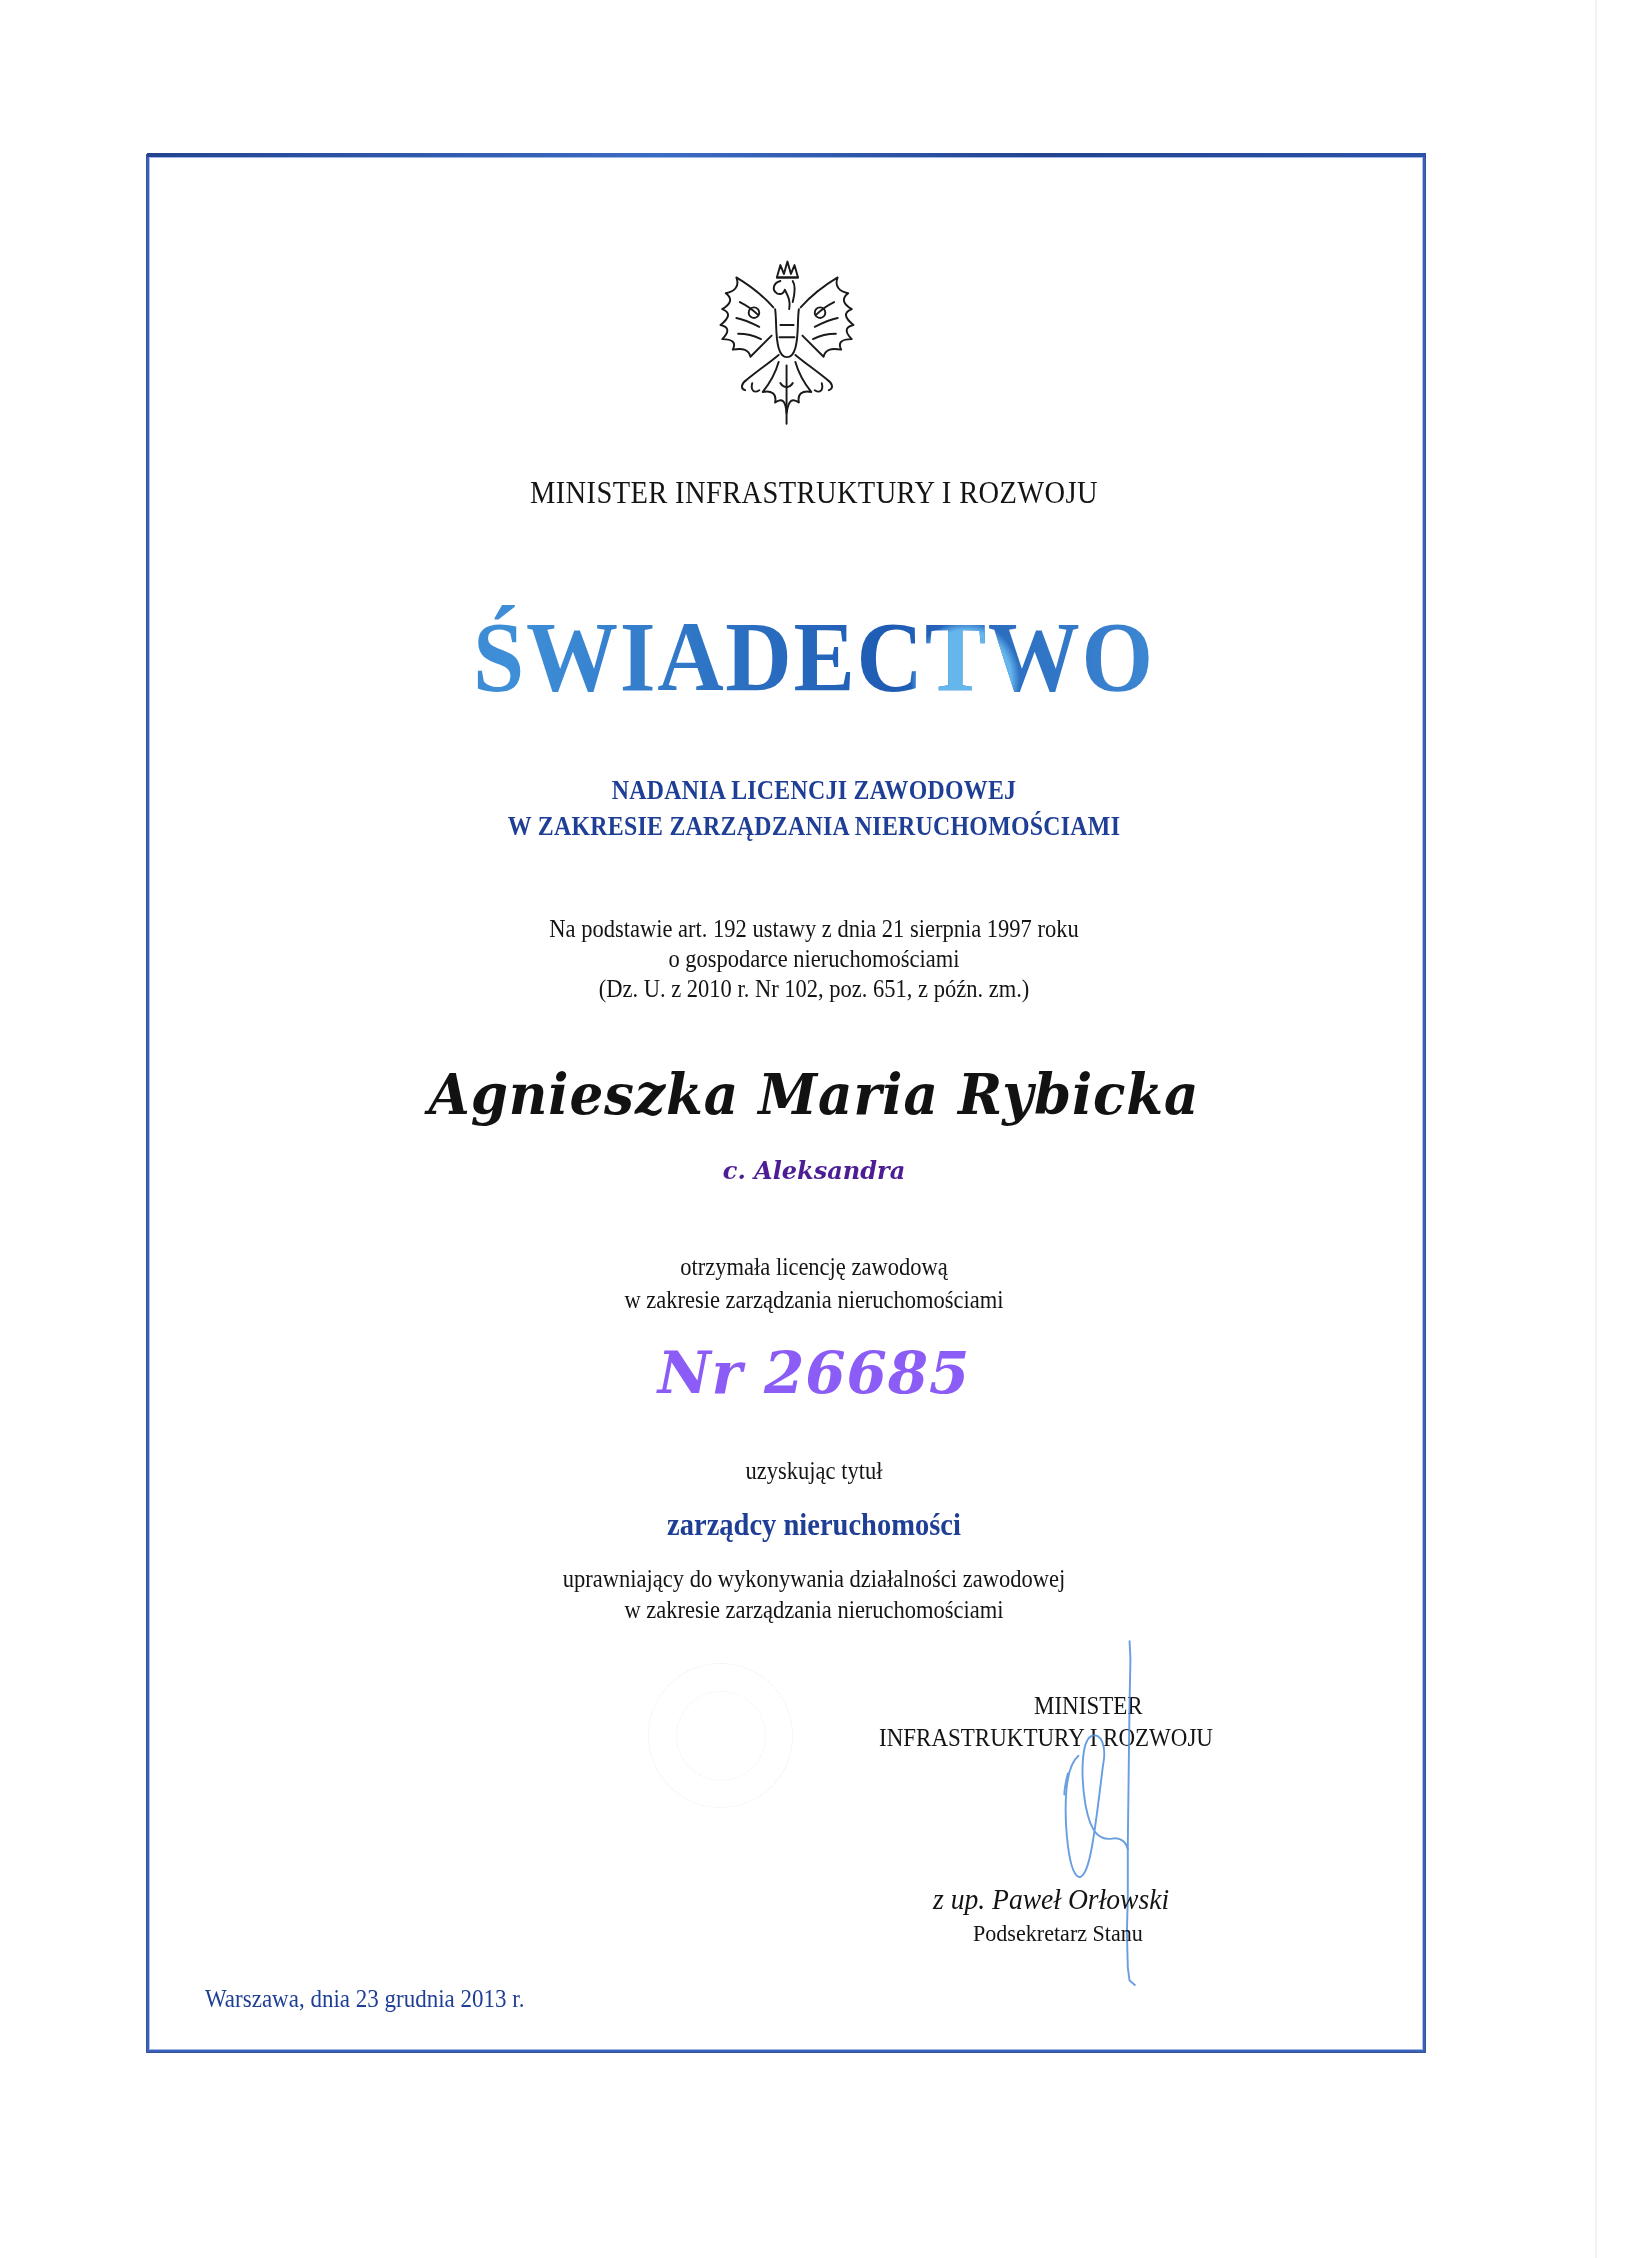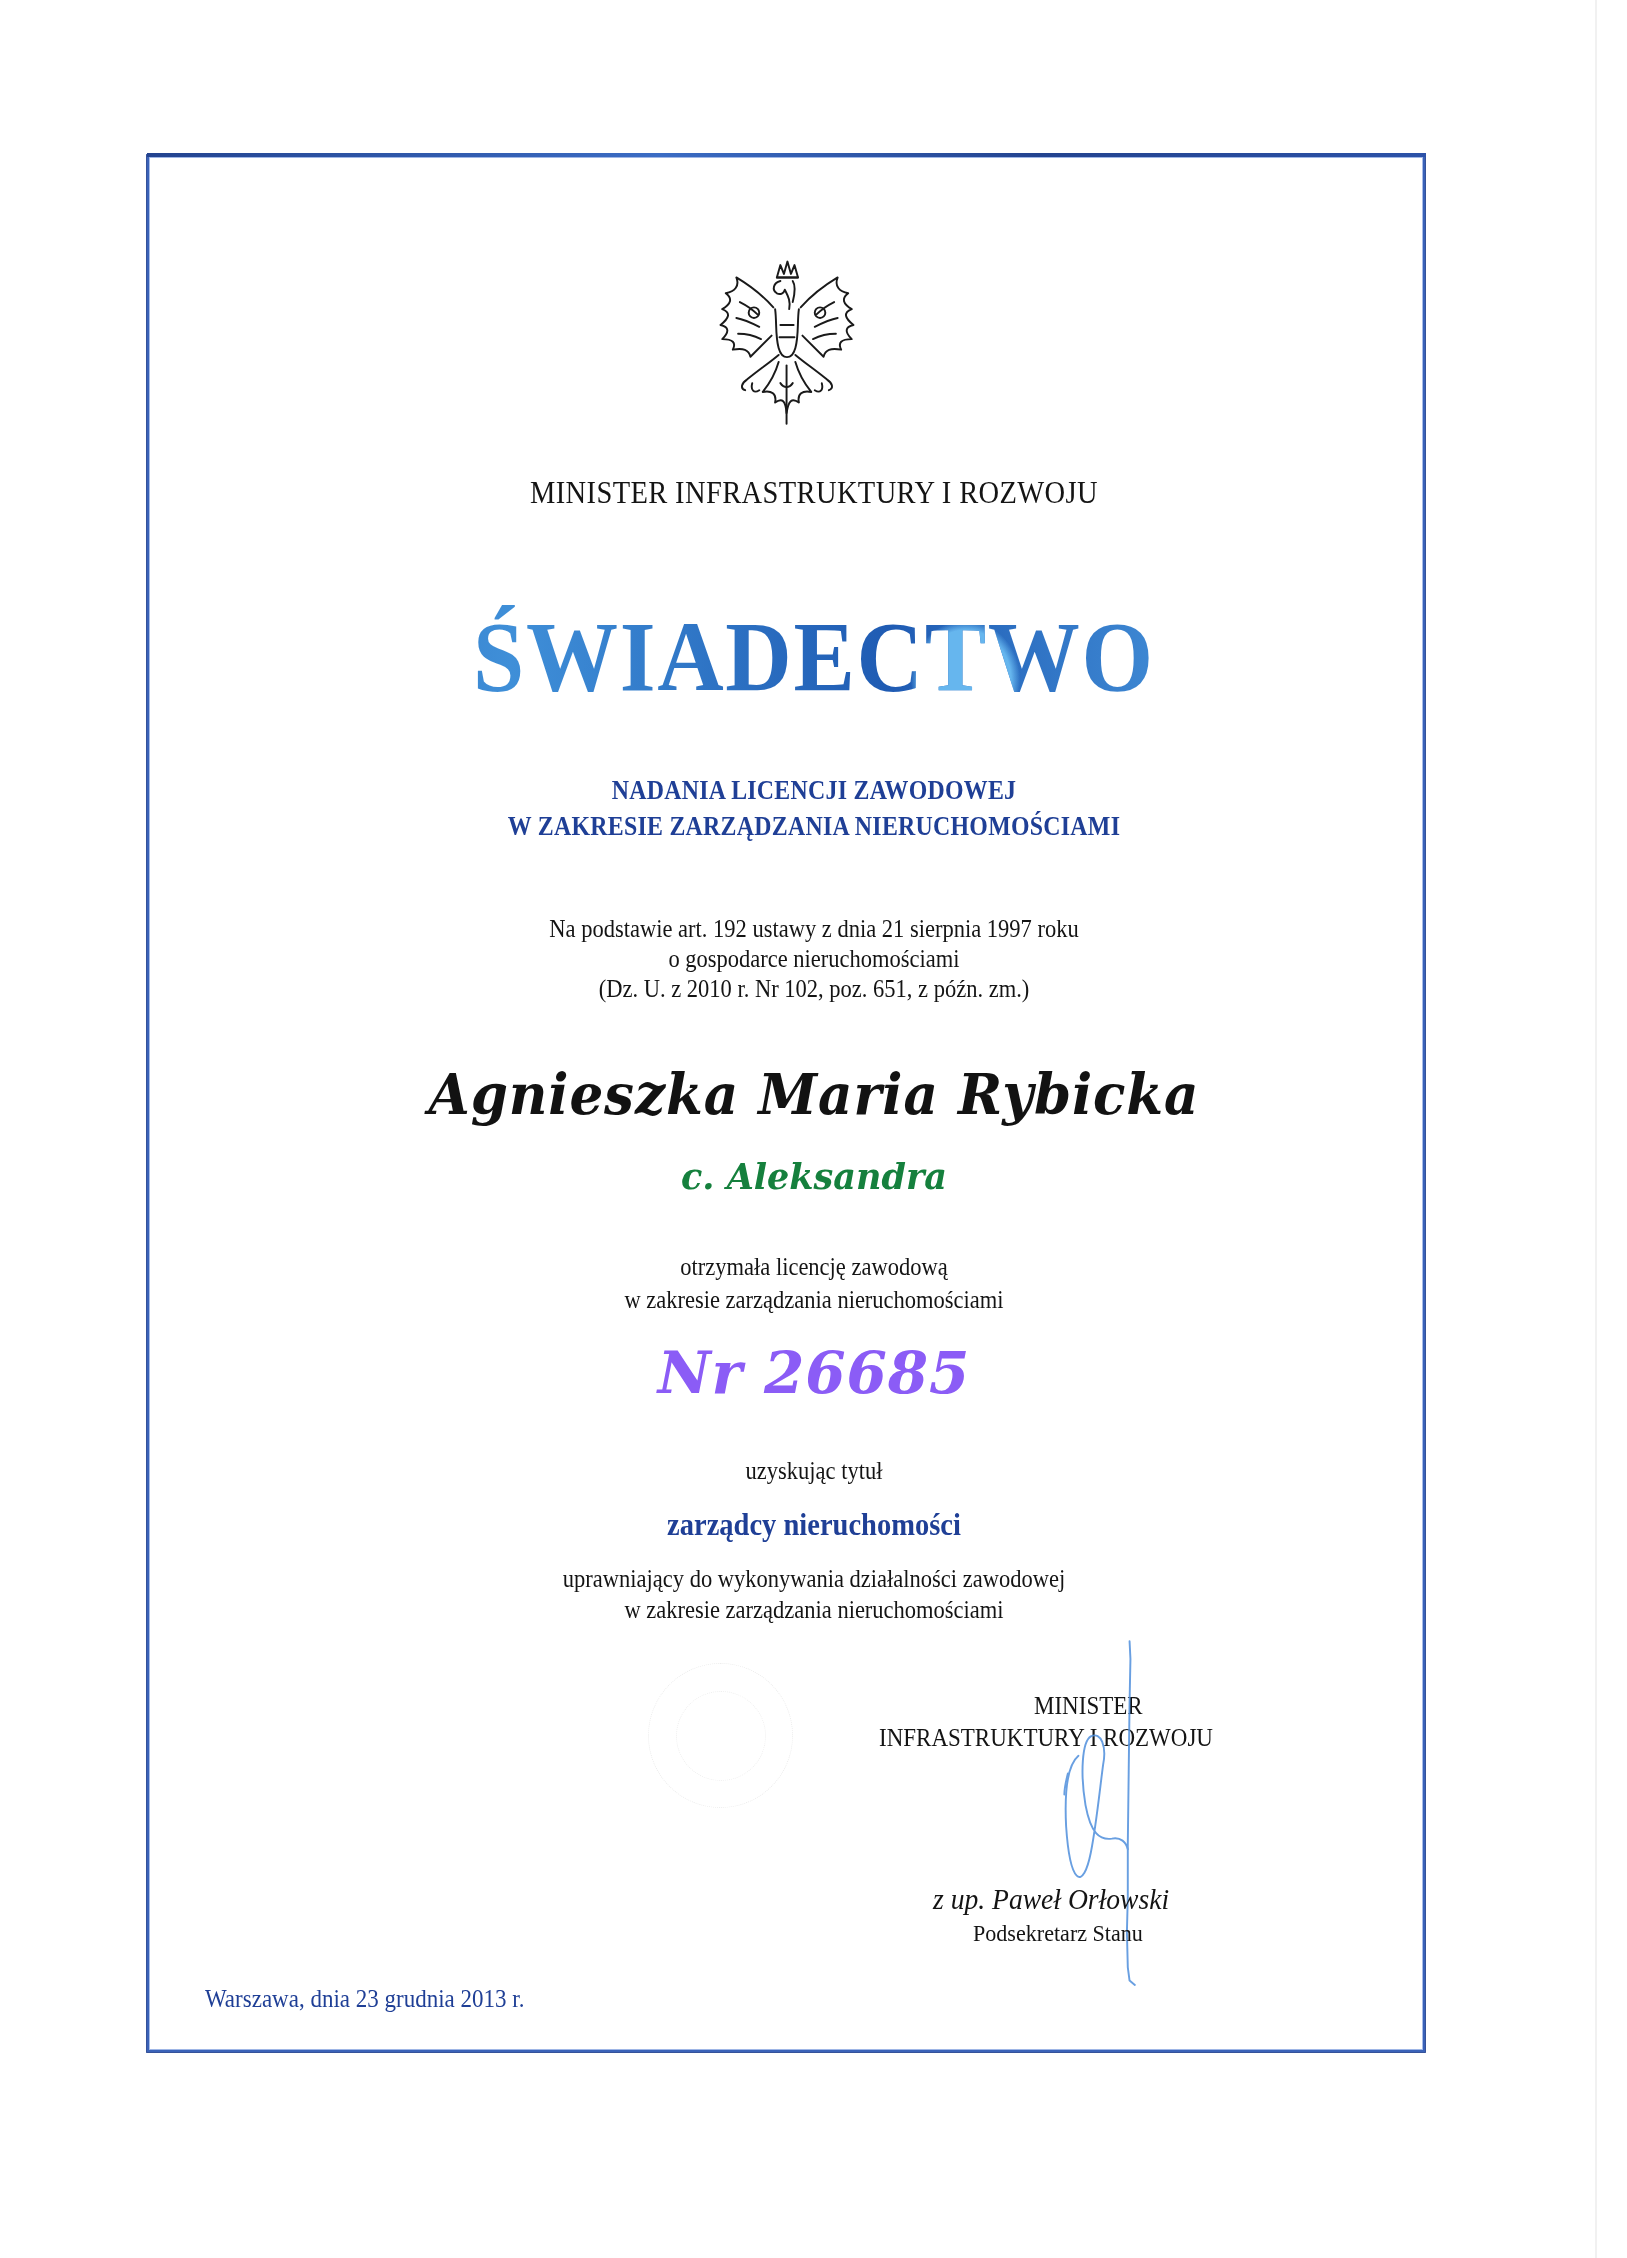--- a/index.html
+++ b/index.html
@@ -99,22 +99,22 @@
       font-size: 56px;
       letter-spacing: 0.9px;
       transform: scaleX(0.95);
       color: #121212;
     }
     .holder-father {
       top: 1156px;
       font-family: "DejaVu Serif", "Liberation Serif", serif;
       font-style: italic;
       font-weight: bold;
-      font-size: 35px;
-      color: #15803d;
+      font-size: 24px;
+      color: #4c1d95;
     }
     .body-text {
       font-size: 25px;
       transform: scaleX(0.9);
     }
     .received.l1 { top: 1253px; }
     .received.l2 { top: 1286px; }
     .license-number {
       top: 1339px;
       font-family: "DejaVu Serif", "Liberation Serif", serif;

